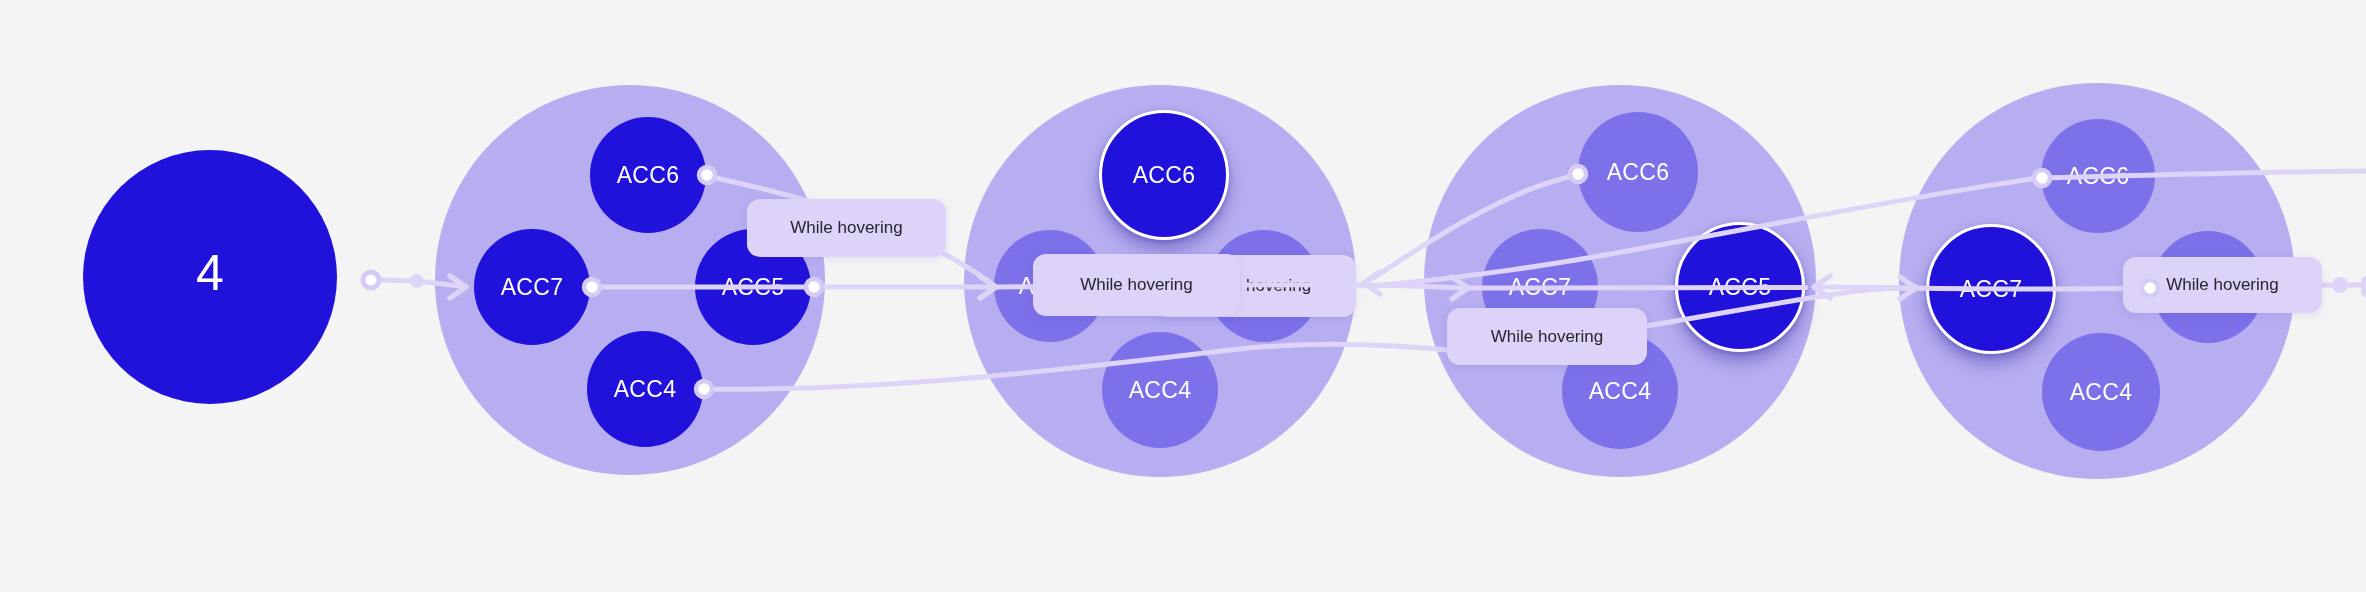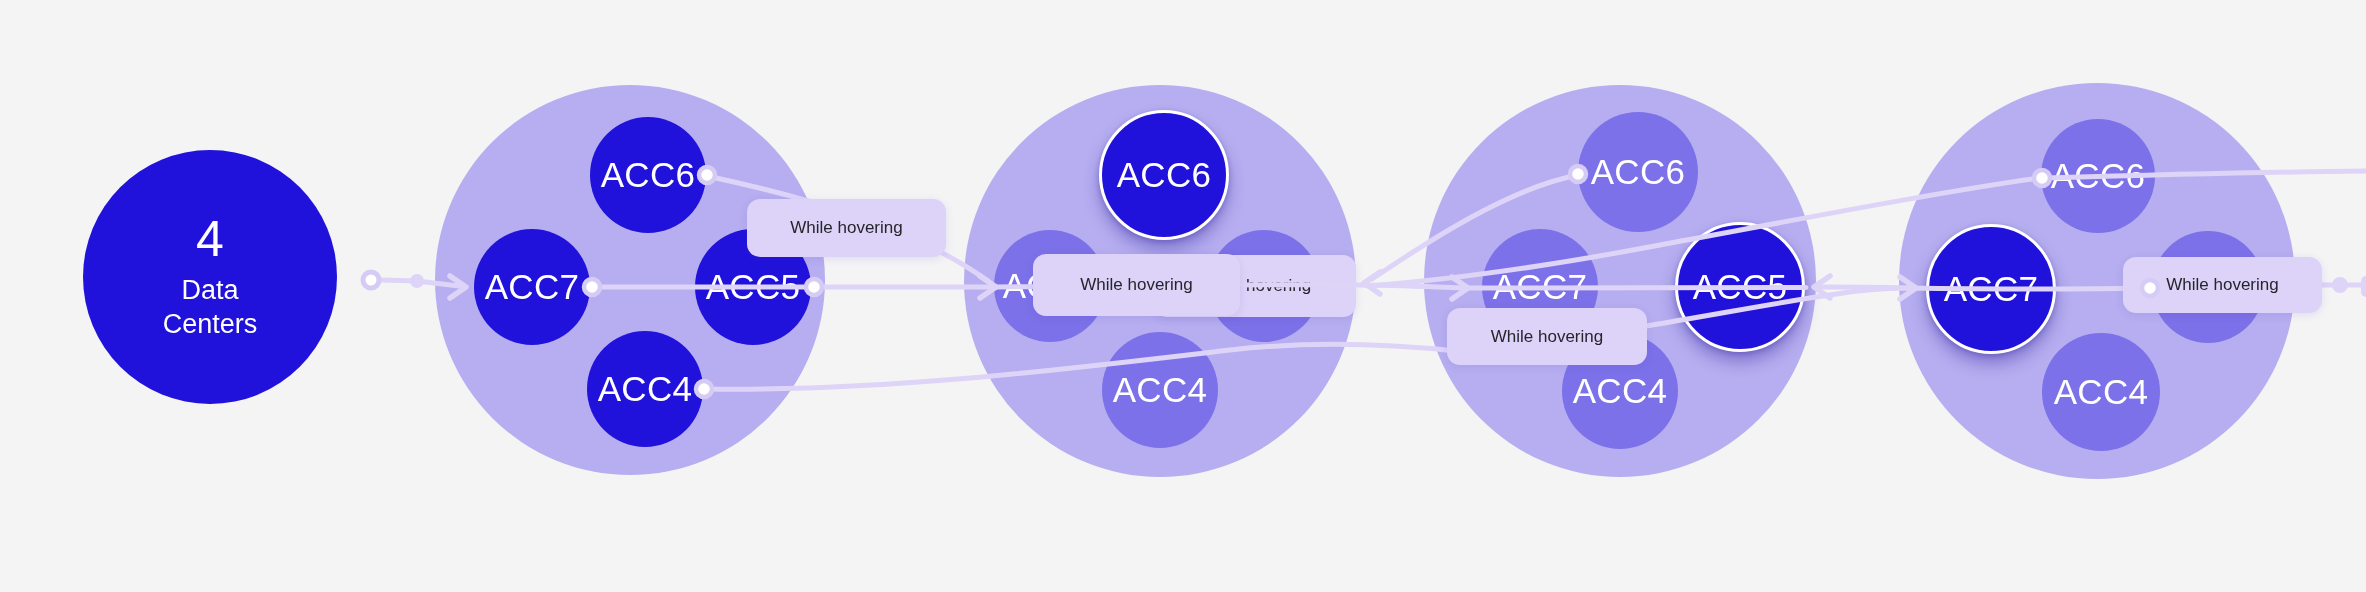--- a/index.html
+++ b/index.html
@@ -14,21 +14,21 @@
   .hero{
     position:absolute;border-radius:50%;background:#2112DB;z-index:1;
     display:flex;flex-direction:column;align-items:center;justify-content:center;
     color:#fff;text-align:center;
   }
   .hero .count{font-size:50px;font-weight:500;line-height:1.05;margin-bottom:8px;}
   .hero .lbl{font-size:27px;line-height:34px;font-weight:400;width:150px;}
   .node{
     position:absolute;border-radius:50%;z-index:2;
     display:flex;align-items:center;justify-content:center;
-    color:#fff;font-size:35px;font-weight:400;letter-spacing:.3px;
+    color:#fff;font-size:23px;font-weight:400;letter-spacing:.3px;
   }
   .node.active{background:#2112DB;}
   .node.muted{background:#7C71E8;}
   .node.hover{
     background:#2112DB;border:3px solid #fff;z-index:3;
     box-shadow:0 10px 16px rgba(35,20,150,.35),0 2px 5px rgba(35,20,150,.25);
   }
   
   .tooltip{
     position:absolute;background:#DDD3F8;border-radius:13px;
@@ -45,21 +45,20 @@
     position:absolute;background:#DED4F8;border-radius:7px 0 0 7px;z-index:6;
   }
 </style>
 </head>
 <body>
 
 <div class="canvas">
 
   <div class="hero" style="left:83px;top:150px;width:254px;height:254px;">
     <div class="count">4</div>
-    <div class="lbl">Data Centers</div>
   </div>
 
   <div class="cluster" style="left:435px;top:85px;width:390px;height:390px;"></div>
   <div class="cluster" style="left:964px;top:85px;width:392px;height:392px;"></div>
   <div class="cluster" style="left:1424px;top:85px;width:392px;height:392px;"></div>
   <div class="cluster" style="left:1899px;top:83px;width:396px;height:396px;"></div>
 
   <div class="node active" style="left:590px;top:117px;width:116px;height:116px;">
       <span>ACC6</span>
     </div>

